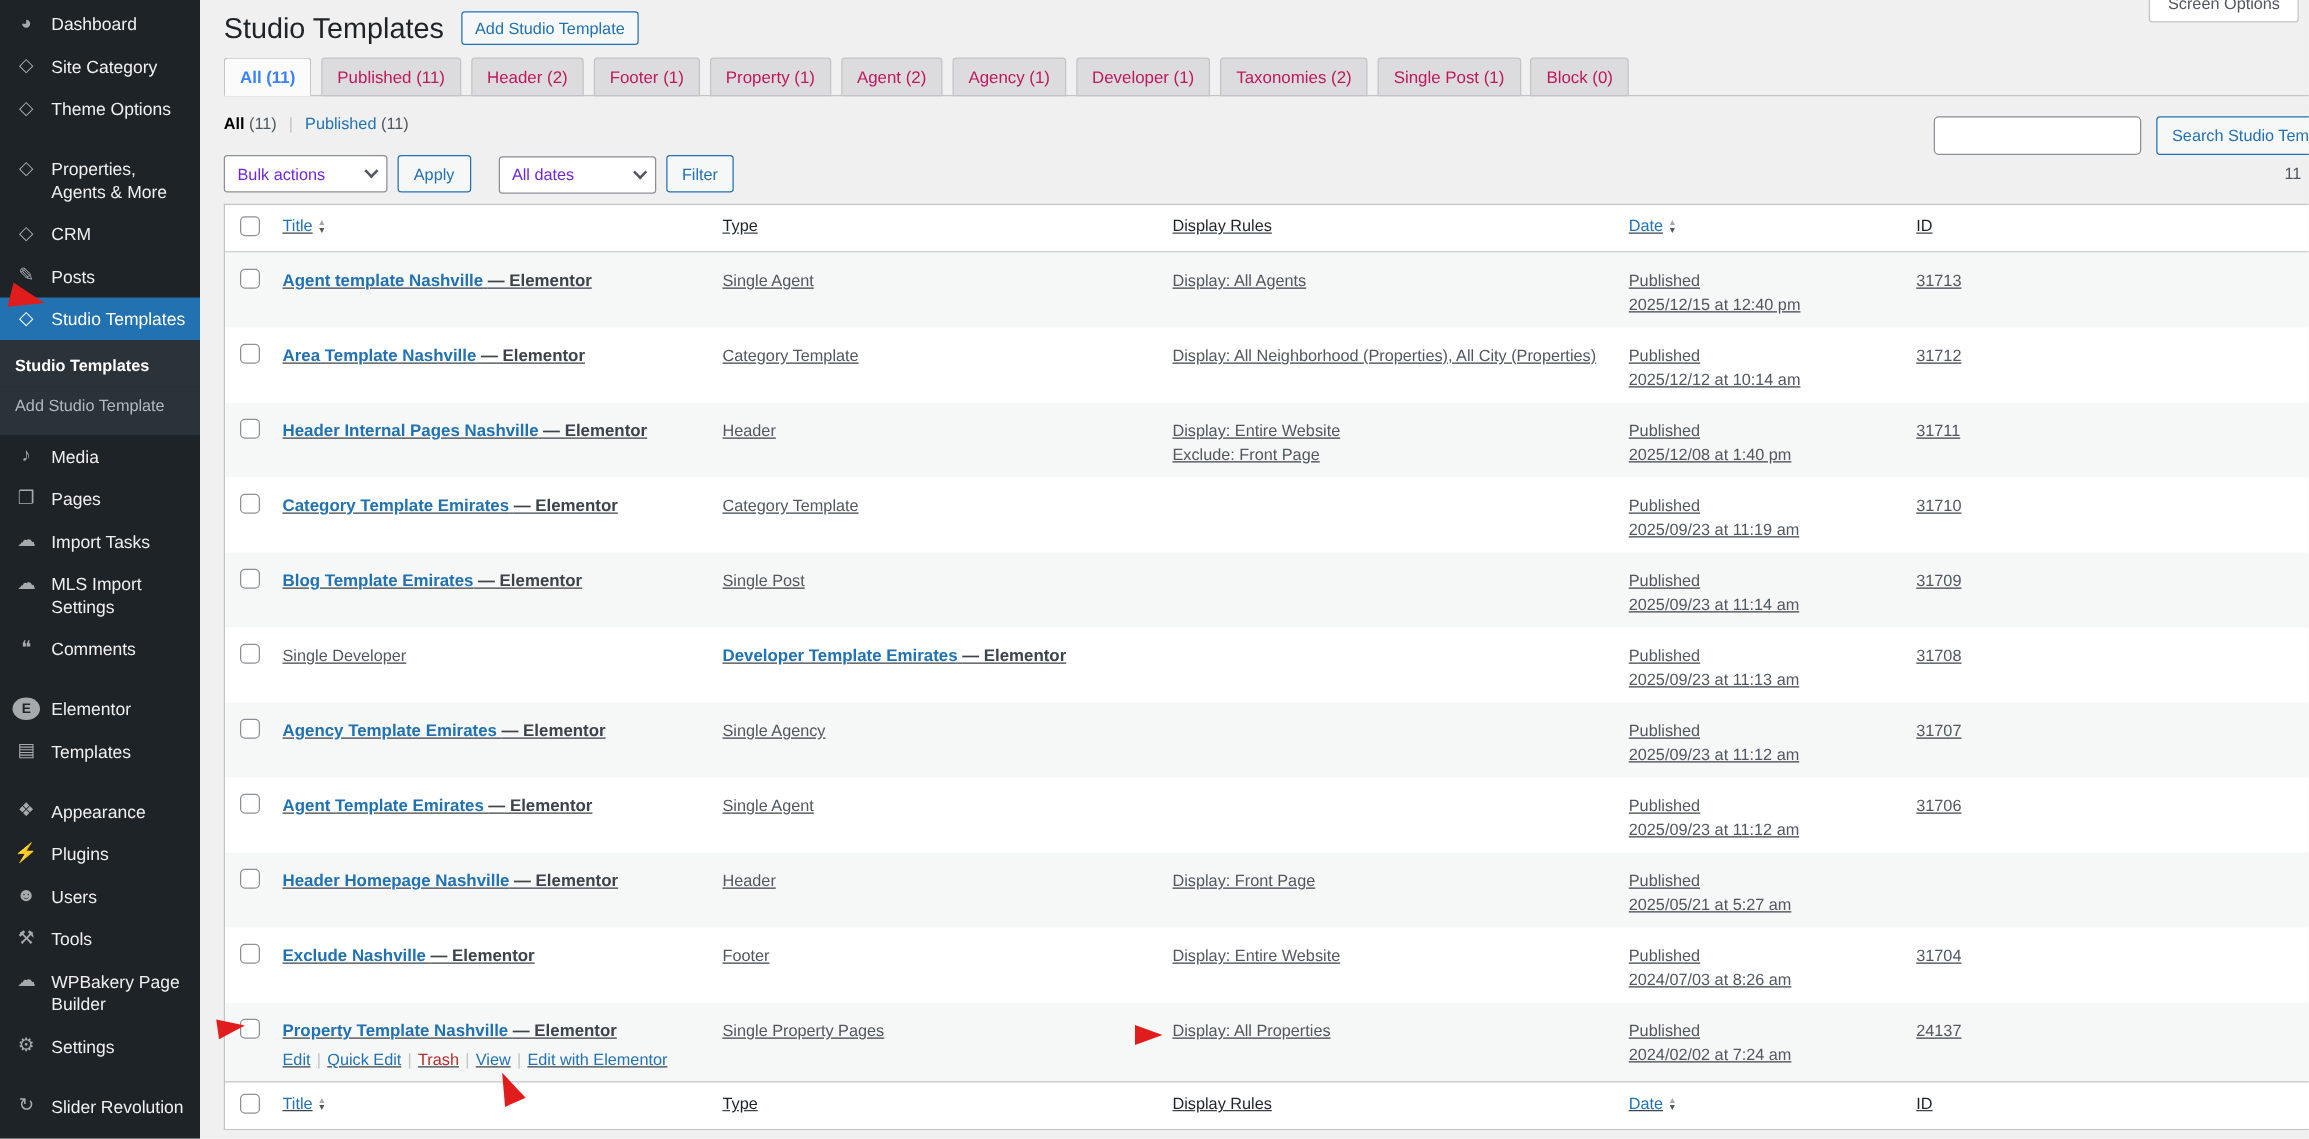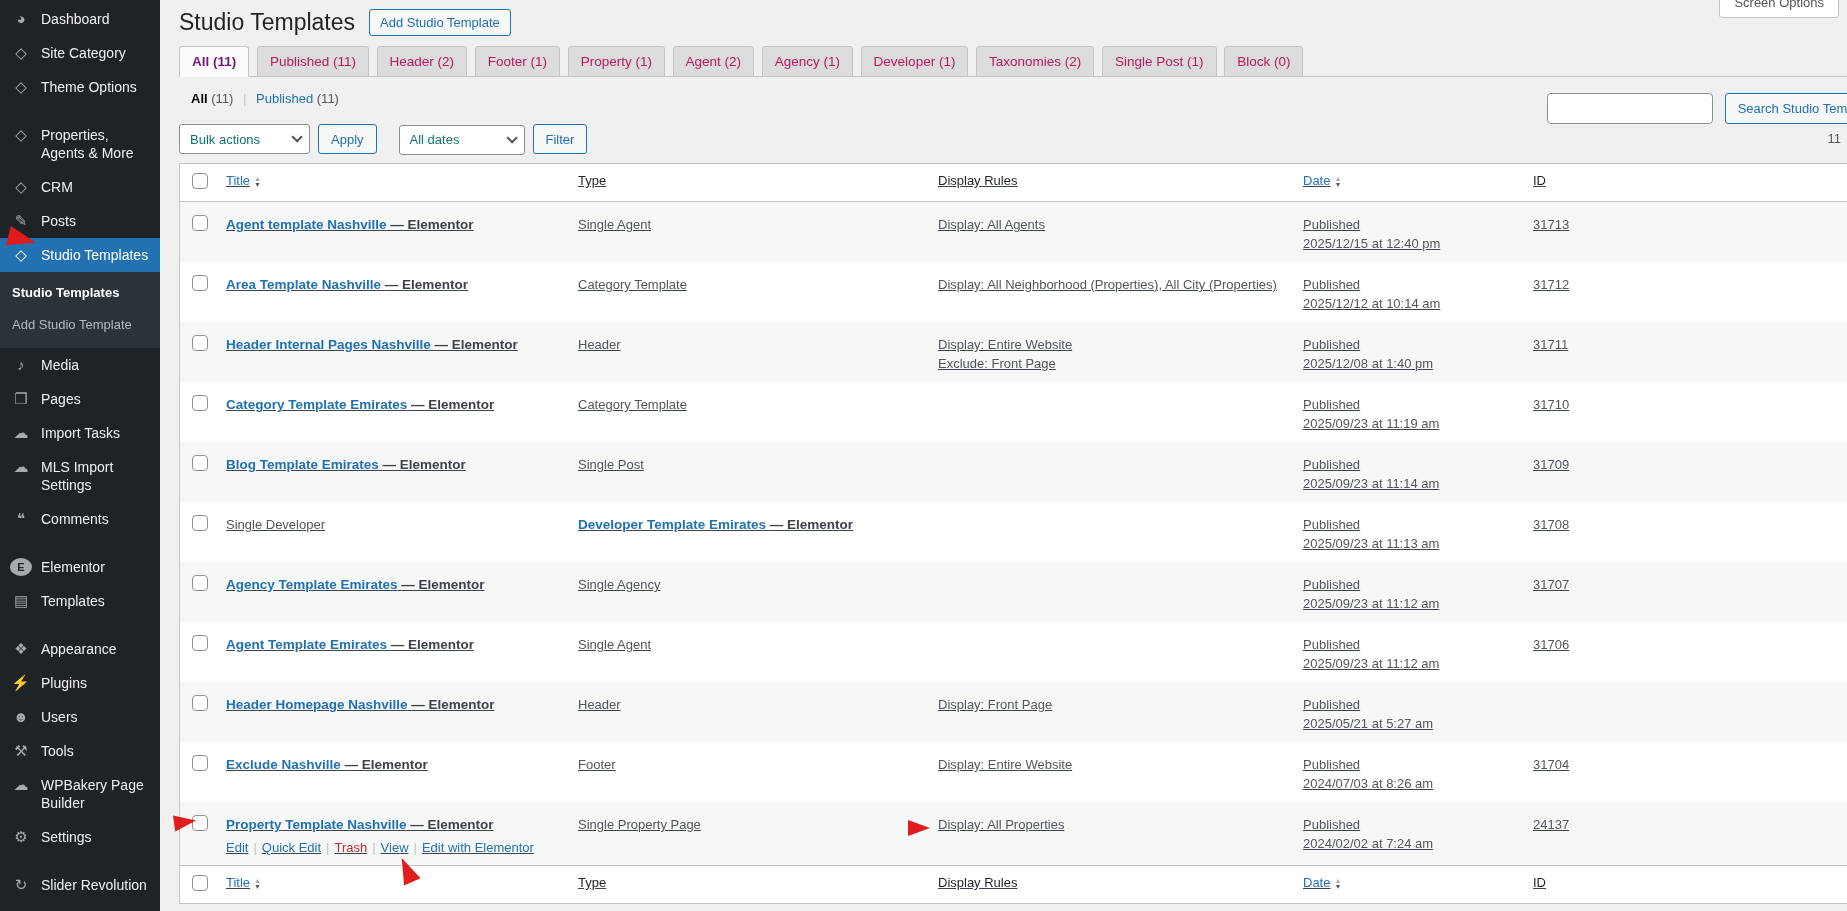--- a/index.html
+++ b/index.html
@@ -23,34 +23,34 @@
   
   .wrap { position:relative; margin-left:160px; padding:0 0 0 19px; height:911px; }
   .screen-options { position:absolute; top:-18px; right:8px; background:#fff; border:1px solid #c3c4c7; border-radius:0 0 3px 3px; color:#50575e; padding:7px 14px; font-size:13px; }
 
   .titlebar { display:flex; align-items:center; margin-top:5px; height:34px; }
   h1.page-title { font-size:23px; font-weight:400; color:#1d2327; }
   .page-title-action { margin-left:14px; background:#f6f7f7; border:1px solid #2271b1; border-radius:3px; color:#2271b1; padding:5px 10px; font-size:13px; cursor:pointer; }
 
   .nav-tabs { margin-top:7px; border-bottom:1px solid #c3c4c7; padding-left:0; white-space:nowrap; }
   .tab { display:inline-block; margin:0 4px -1px 0; padding:7px 12px; background:#dcdcde; border:1px solid #c3c4c7; border-radius:3px 3px 0 0; color:#be185d; font-size:13.5px; text-decoration:none; cursor:pointer; }
-  .tab.active { background:#fbfbfc; border-bottom-color:#fbfbfc; color:#701a75; font-weight:bold; }
-
-  .subsubsub { margin-top:14px; font-size:13px;margin-left:12px; }
+  .tab.active { background:#fbfbfc; border-bottom-color:#fbfbfc; color:#3b82f6; font-weight:bold; }
+
+  .subsubsub { margin-top:14px; font-size:13px; }
   .subsubsub .cnt { color:#50575e; }
   .subsubsub a { color:#2271b1; text-decoration:none; cursor:pointer; }
   .subsubsub .current-f { font-weight:bold; color:#000; }
   .subsubsub .pipe { color:#c3c4c7; margin:0 6px; }
 
   .search-box { position:absolute; top:88px; left:1387px; white-space:nowrap; }
   .search-input { width:166px; height:31px; border:1px solid #8c8f94; border-radius:4px; background:#fff; vertical-align:middle; }
   .search-btn { margin-left:8px; height:31px; background:#f6f7f7; border:1px solid #2271b1; border-radius:3px; color:#2271b1; padding:0 12px; font-size:13px; vertical-align:middle; cursor:pointer; white-space:nowrap; }
 
   .toolbar { margin-top:17px; display:flex; align-items:center; height:32px; position:relative; }
-  .select { display:inline-flex; align-items:center; justify-content:space-between; background:#fff; border:1px solid #8c8f94; border-radius:3px; height:30px; padding:0 10px; font-size:13px; color:#0f766e; cursor:pointer; }
+  .select { display:inline-flex; align-items:center; justify-content:space-between; background:#fff; border:1px solid #8c8f94; border-radius:3px; height:30px; padding:0 10px; font-size:13px; color:#6d28d9; cursor:pointer; }
   .select .chev { width:8px; height:8px; border-right:2px solid #50575e; border-bottom:2px solid #50575e; transform:rotate(45deg) translateY(-3px); margin-left:14px; }
   .sel-bulk { width:131px; margin-right:8px; }
   .sel-dates { width:126px; margin:1px 8px 0 22px; }
   .btn-blue { background:#f6f7f7; border:1px solid #2271b1; border-radius:3px; color:#2271b1; height:30px; padding:0 12px; font-size:13px; cursor:pointer; }
   .items-count { position:absolute; right:6px; top:8px; color:#50575e; font-size:13px; }
 
   
   .list-table { margin-top:8px; background:#fff; border:1px solid #c3c4c7; border-right:none; width:calc(100% + 0px);text-decoration:underline; }
   .trow { display:grid; grid-template-columns:46px 352px 360px 365px 230px 1fr; align-items:start; }
   .thead { border-bottom:1px solid #c3c4c7; }
@@ -478,21 +478,21 @@
 
   <div class="trow tr show-actions">
     <div class="td cb"><span class="checkbox"></span></div>
     <div class="td">
       <a class="row-title">Property Template Nashville</a>
       <span class="state"> <span>— Elementor</span></span>
       <div class="row-actions">
         <a>Edit</a><span class="p">|</span><a>Quick Edit</a><span class="p">|</span><a class="trash">Trash</a><span class="p">|</span><a>View</a><span class="p">|</span><a>Edit with Elementor</a>
       </div>
     </div>
-    <div class="td">Single Property Page</div>
+    <div class="td">Single Property Pages</div>
     <div class="td">
       <div class="rline">Display: All Properties</div>
 
     </div>
     <div class="td">
       <div>Published</div>
       <div>2024/02/02 at 7:24 am</div>
     </div>
     <div class="td">24137</div>
   </div>

